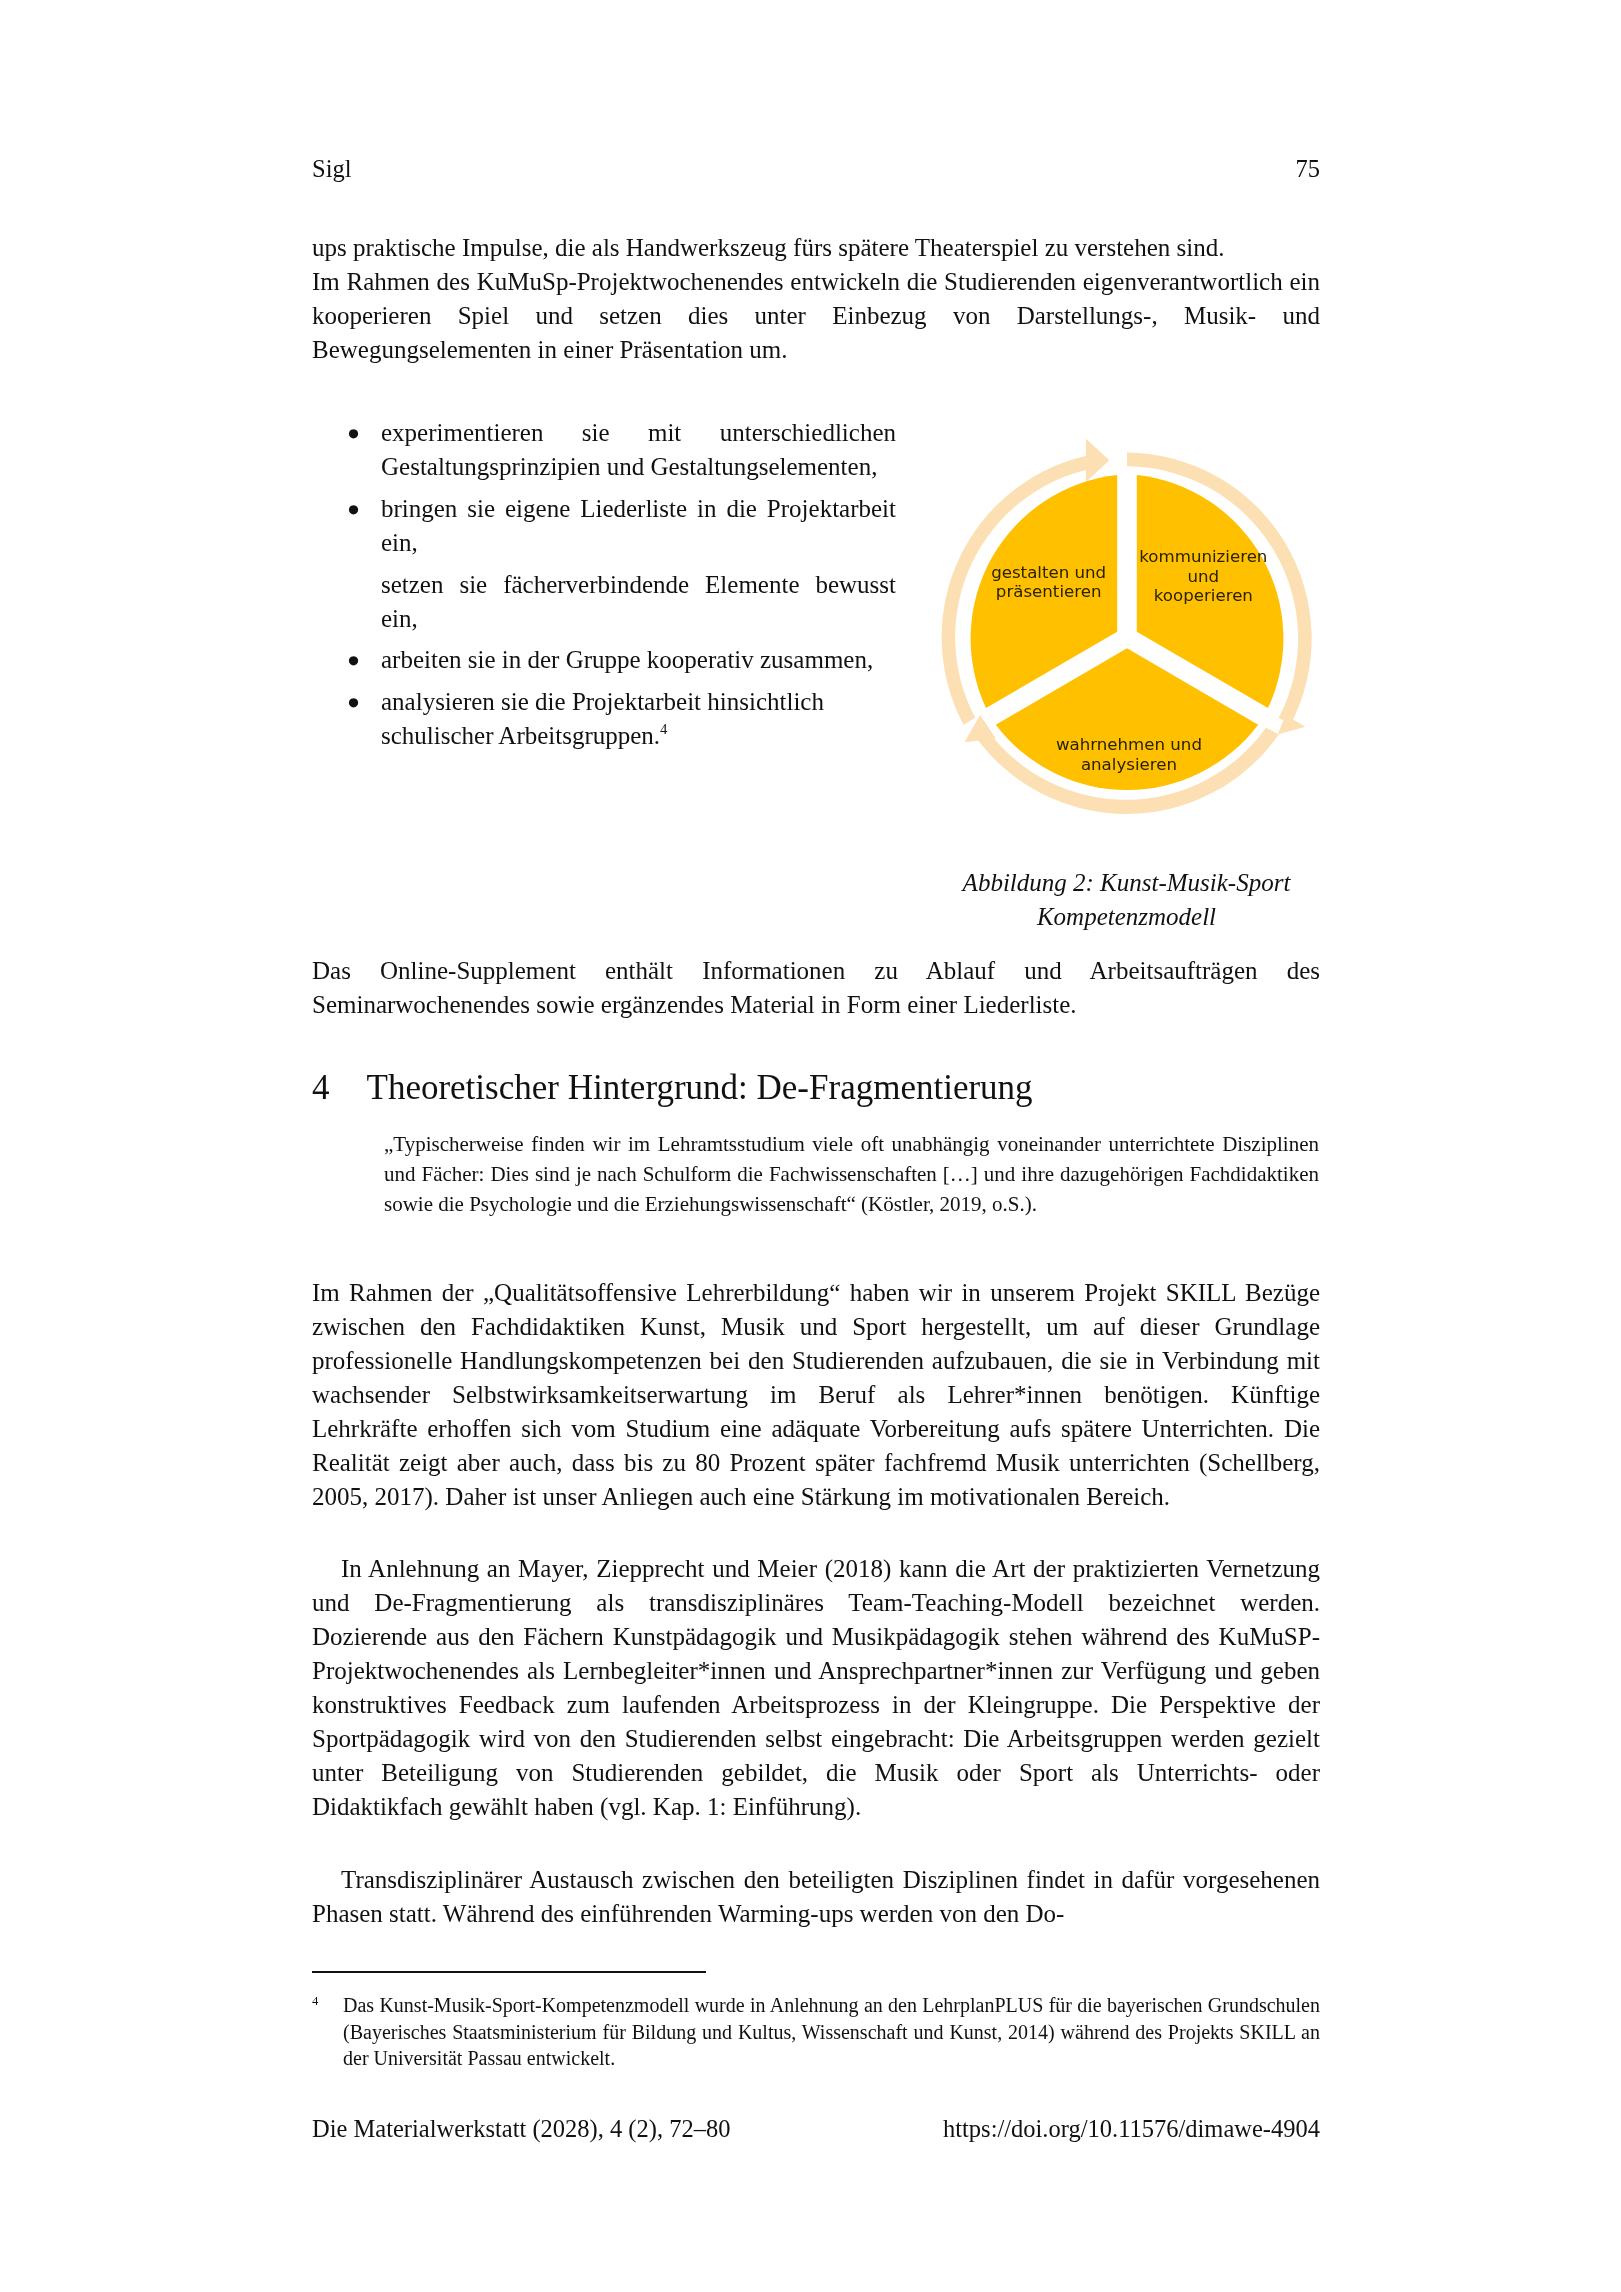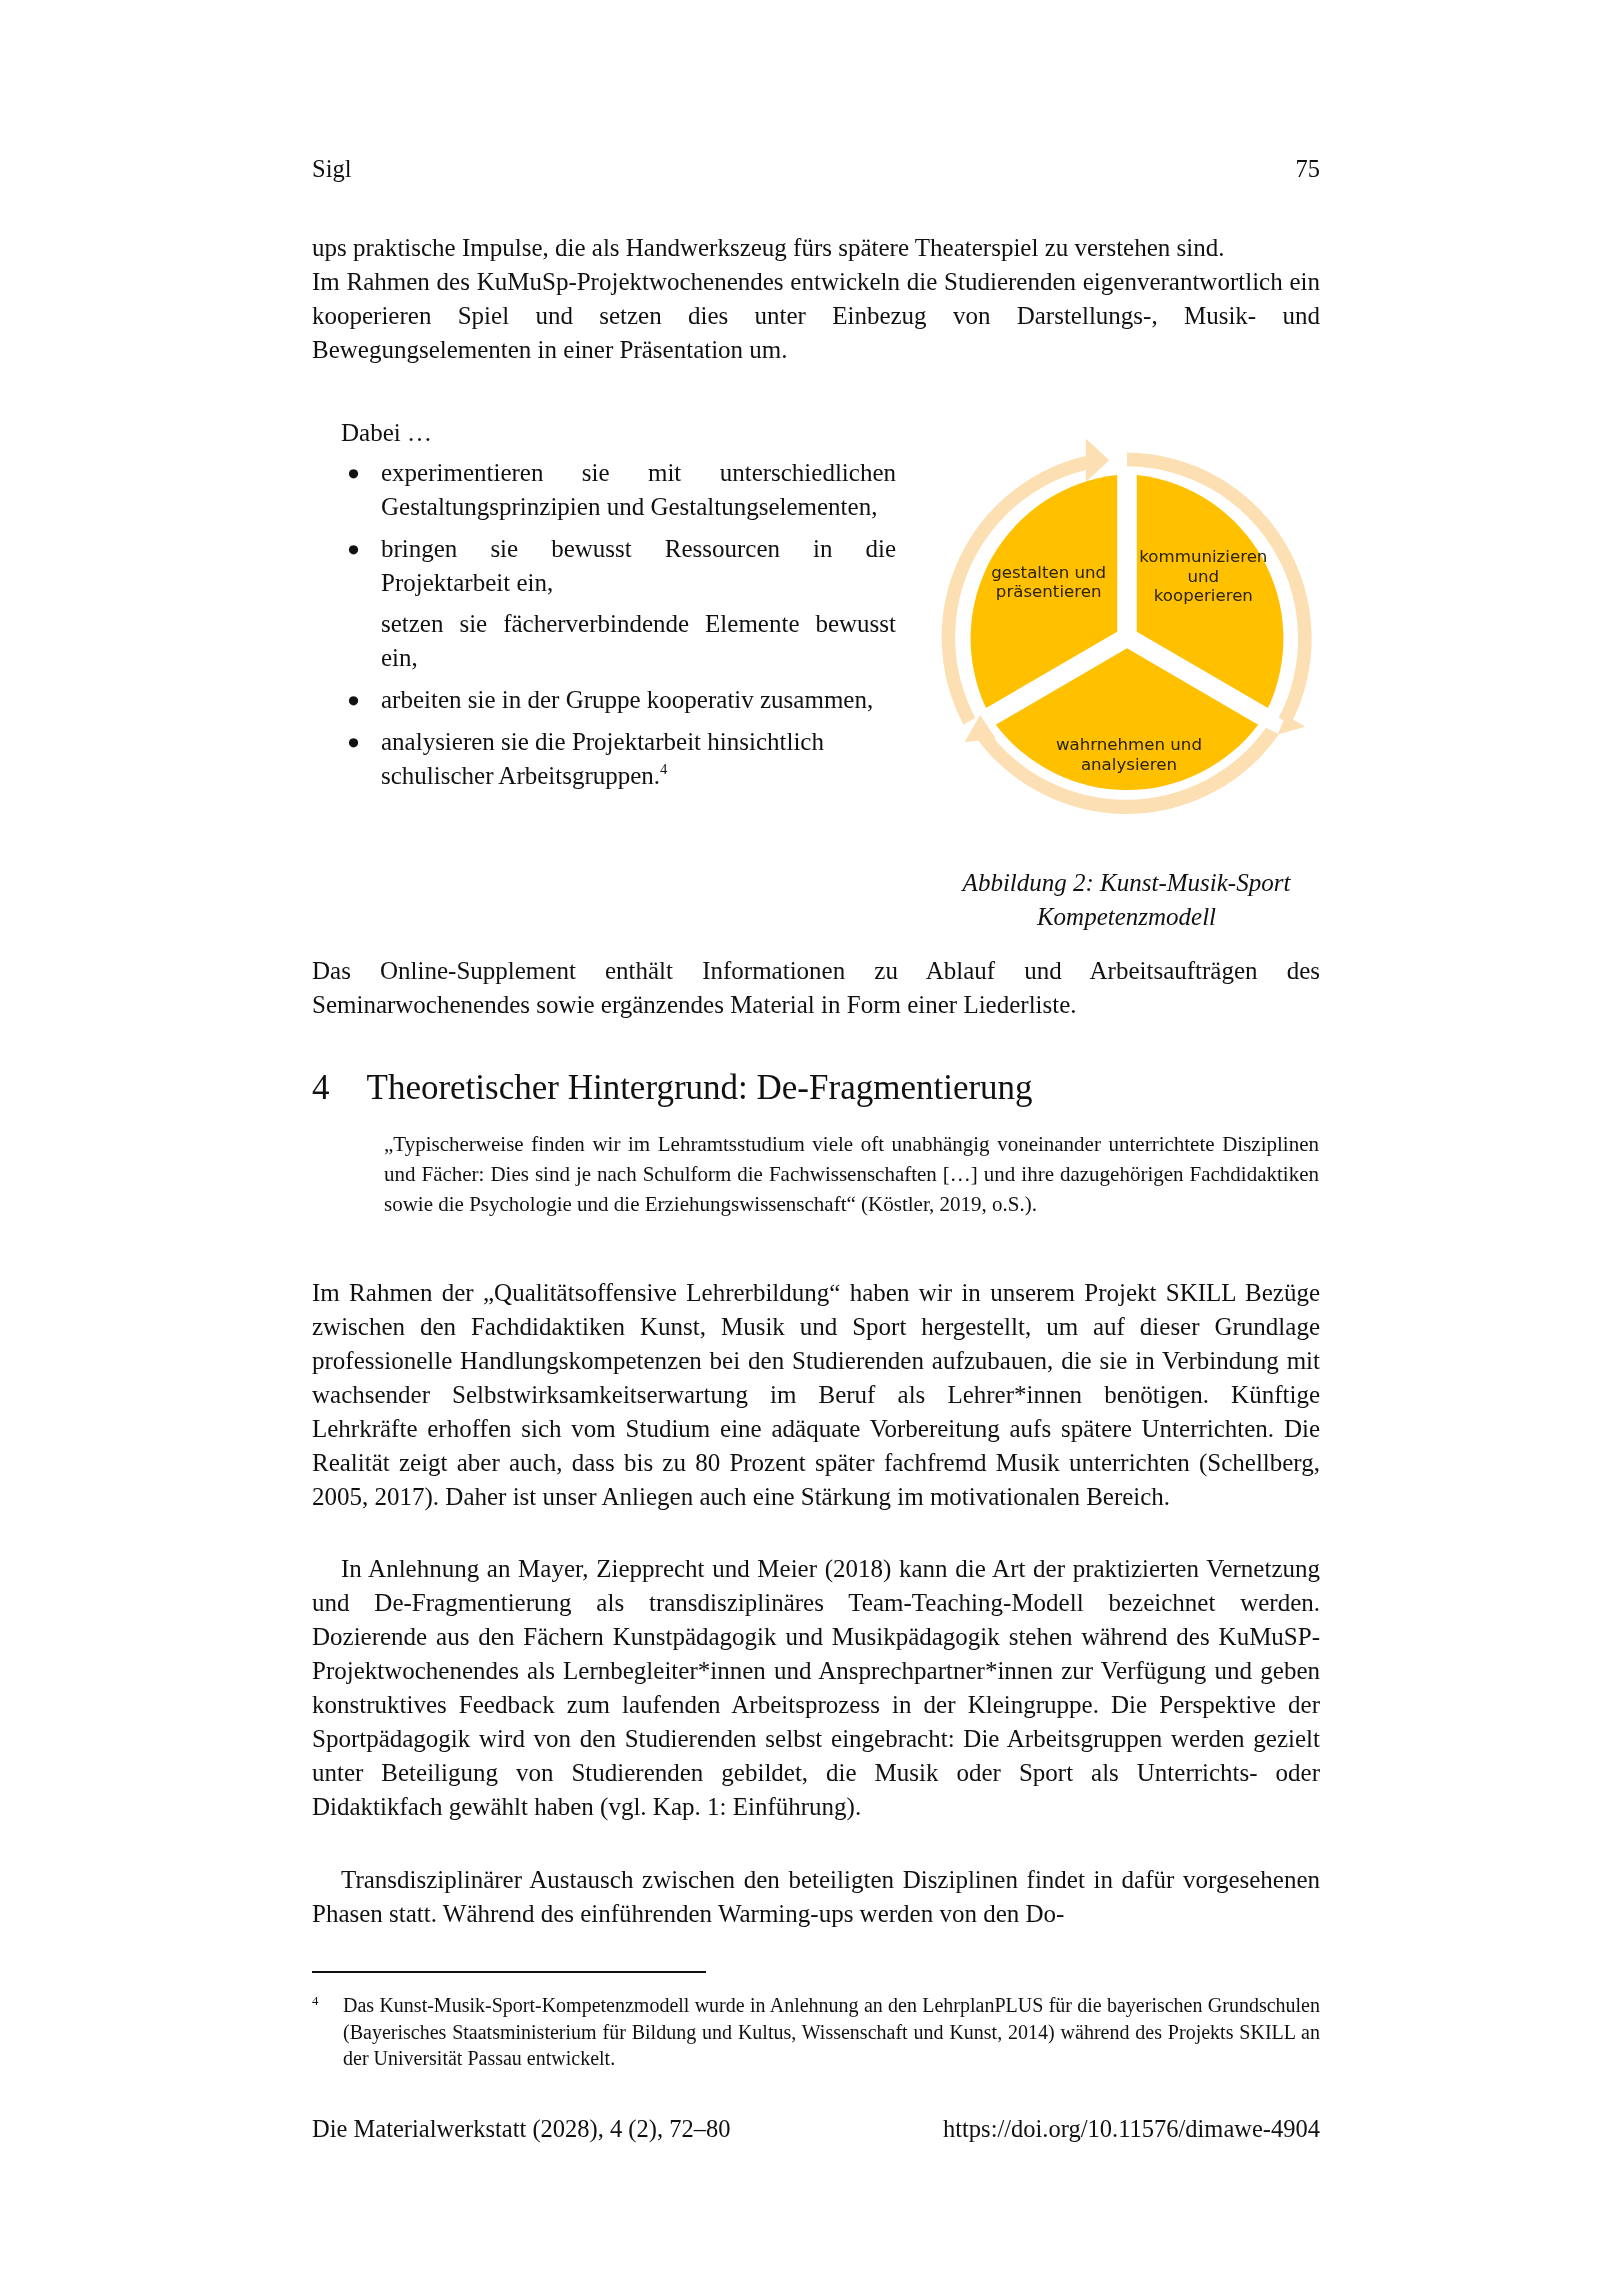--- a/index.html
+++ b/index.html
@@ -37,28 +37,27 @@
   <span>Sigl</span>
   <span>75</span>
 </div>
 
 <div class="abs body-text p1">
   <div>ups praktische Impulse, die als Handwerkszeug fürs spätere Theaterspiel zu verstehen sind.</div>
   <div>Im Rahmen des KuMuSp-Projektwochenendes entwickeln die Studierenden eigenverantwortlich ein kooperieren Spiel und setzen dies unter Einbezug von Darstellungs-, Musik- und Bewegungselementen in einer Präsentation um.</div>
 </div>
 
 <div class="abs list-block">
-  <div class="intro">Dabei …</div>
   <div class="list-item">
     <span class="bullet">●</span>
     <span class="text">experimentieren sie mit unterschiedlichen Gestaltungsprinzipien und Gestaltungselementen,</span>
   </div>
   <div class="list-item">
     <span class="bullet">●</span>
-    <span class="text">bringen sie bewusst Ressourcen in die Projektarbeit ein,</span>
+    <span class="text">bringen sie eigene Liederliste in die Projektarbeit ein,</span>
   </div>
   <div class="list-item no-bullet">
     <span class="text">setzen sie fächerverbindende Elemente bewusst ein,</span>
   </div>
   <div class="list-item">
     <span class="bullet">●</span>
     <span class="text">arbeiten sie in der Gruppe kooperativ zusammen,</span>
   </div>
   <div class="list-item" style="text-align:left;">
     <span class="bullet">●</span>

